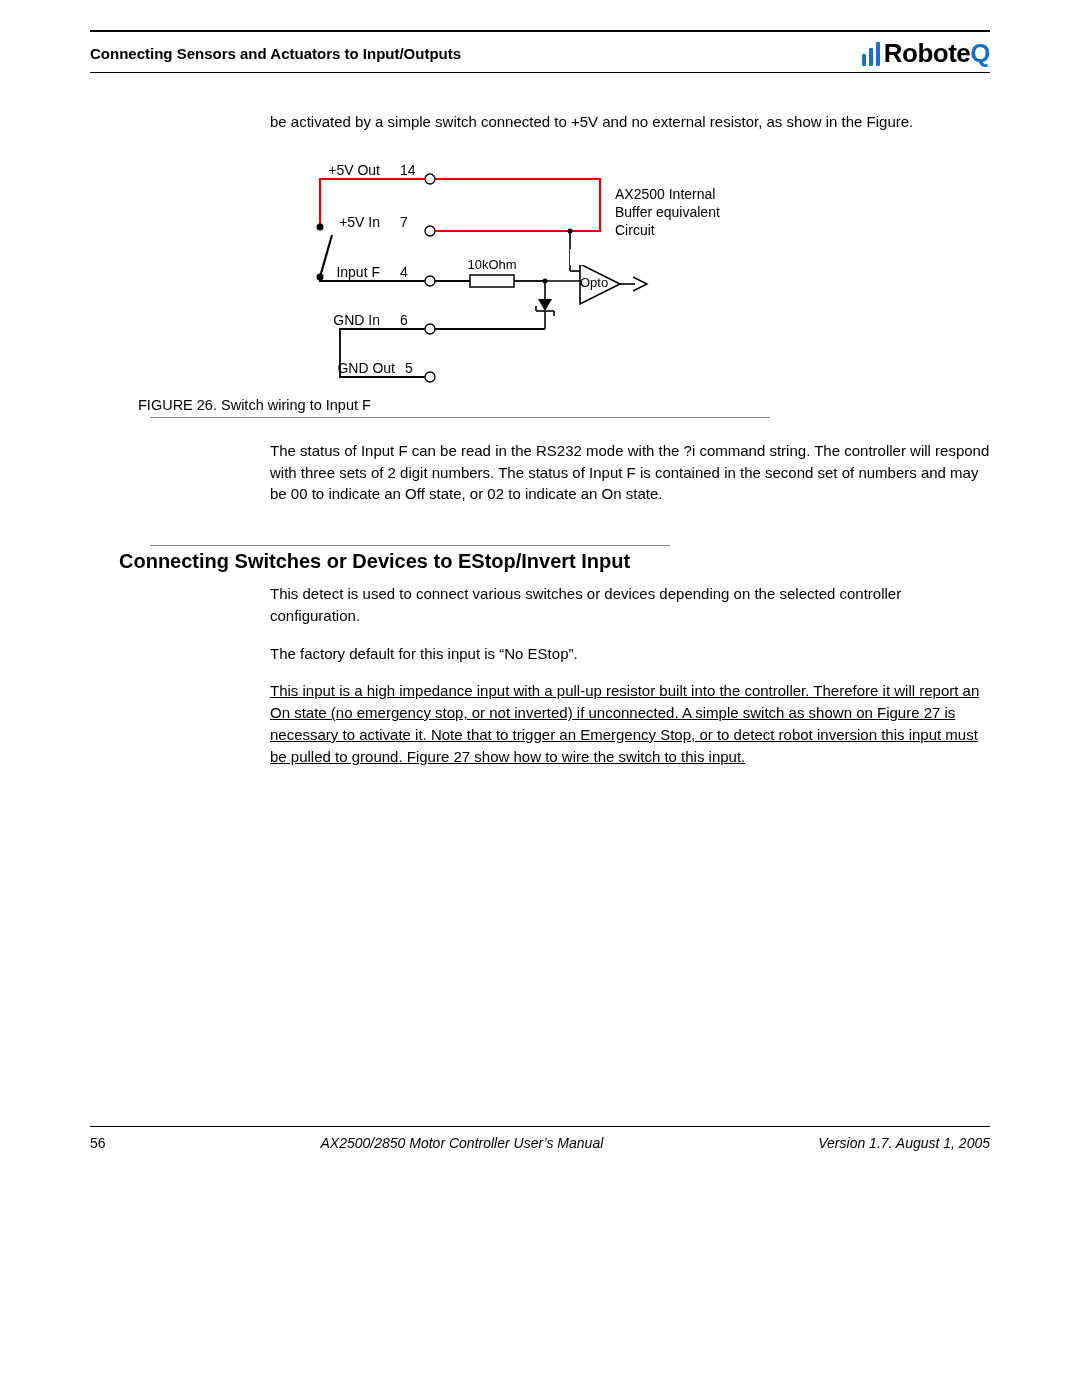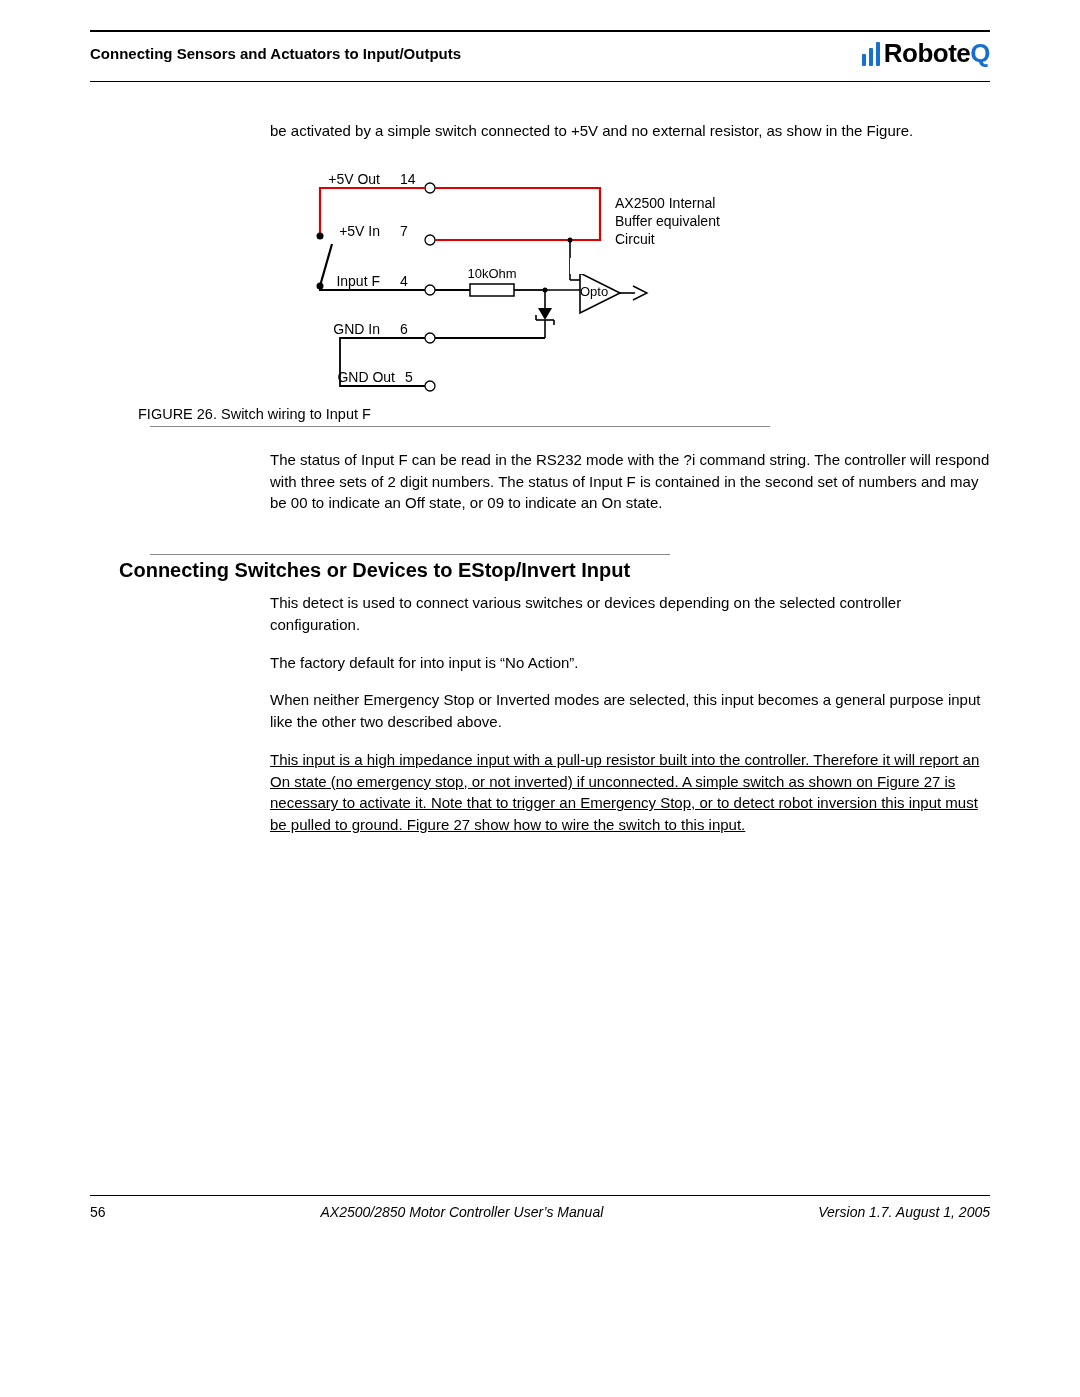--- a/index.html
+++ b/index.html
@@ -18,21 +18,21 @@
   .top-rule {
     border-top: 2px solid #000;
     height: 0;
     margin-bottom: 6px;
   }
   .header-bar {
     display: flex;
     justify-content: space-between;
     align-items: center;
     border-bottom: 1px solid #000;
-    padding-bottom: 12px;
+    padding-bottom: 3px;
     margin-bottom: 38px;
   }
   .header-title {
     font-size: 15px;
     font-weight: bold;
   }
   .logo {
     display: flex;
     align-items: center;
     gap: 4px;
@@ -222,32 +222,31 @@
       <text x="335" y="86" font-size="14">Circuit</text>
     </svg>
   </div>
 
   <div class="figure-caption-row">
     <p class="figure-caption" style="margin-left:48px">FIGURE 26.  Switch wiring to Input F</p>
   </div>
   <hr class="hr-light" style="margin-left:60px;width:620px">
 
   <div class="content">
-    <p>The status of Input F can be read in the RS232 mode with the ?i command string. The controller will respond with three sets of 2 digit numbers. The status of Input F is contained in the second set of numbers and may be 00 to indicate an Off state, or 09 to indicate an On state.</p>
+    <p>The status of Input F can be read in the RS232 mode with the ?i command string. The controller will respond with three sets of 2 digit numbers. The status of Input F is contained in the second set of numbers and may be 00 to indicate an Off state, or 02 to indicate an On state.</p>
   </div>
 
   <div class="section-heading-row">
     <hr class="hr-light" style="margin-left:60px;width:520px">
     <h2 class="section-heading" style="margin-left:29px">Connecting Switches or Devices to EStop/Invert Input</h2>
   </div>
 
   <div class="content">
     <p>This detect is used to connect various switches or devices depending on the selected controller configuration.</p>
-    <p>The factory default for into input is “No Action”.</p>
-    <p>When neither Emergency Stop or Inverted modes are selected, this input becomes a general purpose input like the other two described above.</p>
+    <p>The factory default for this input is “No EStop”.</p>
     <p class="last">This input is a high impedance input with a pull-up resistor built into the controller. Therefore it will report an On state (no emergency stop, or not inverted) if unconnected. A simple switch as shown on Figure 27 is necessary to activate it. Note that to trigger an Emergency Stop, or to detect robot inversion this input must be pulled to ground. Figure 27 show how to wire the switch to this input.</p>
   </div>
 
   <div class="spacer-fill"></div>
 
   <div class="footer-rule"></div>
   <div class="footer">
     <div>56</div>
     <div class="center">AX2500/2850 Motor Controller User’s Manual</div>
     <div class="right">Version 1.7. August 1, 2005</div>

